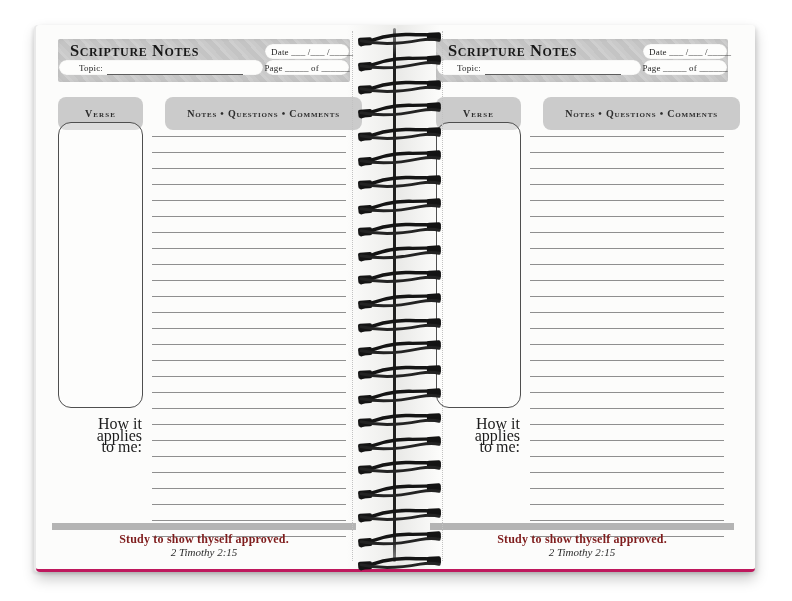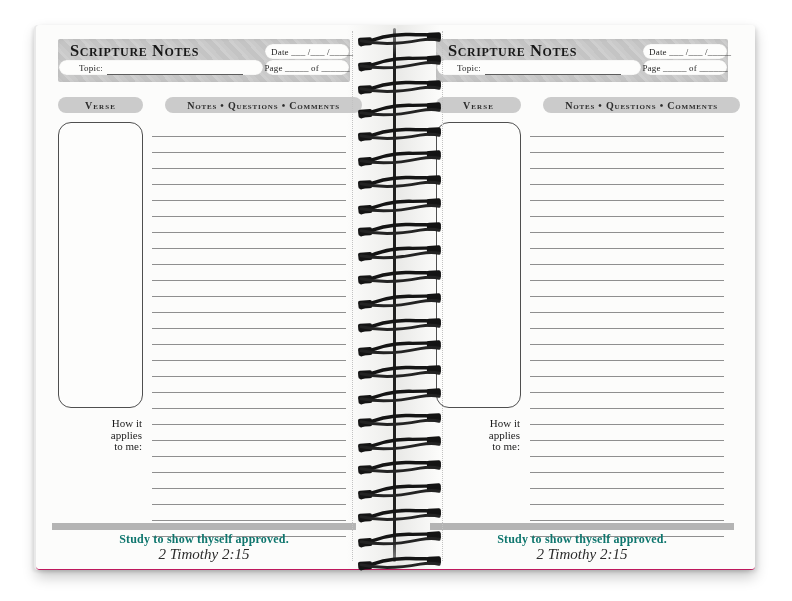--- a/index.html
+++ b/index.html
@@ -3,21 +3,21 @@
 <meta charset="utf-8">
 <style>
   html,body { margin:0; padding:0; }
   body { font-family: "Liberation Serif", "DejaVu Serif", serif; }
   .stage { position:relative; width:792px; height:601px; background:#ffffff; overflow:hidden; }
 
   .notebook {
     position:absolute; left:36px; top:25px; width:719px; height:544px;
     background: var(--paper, #fbfbfa);
     border-radius:4px;
-    border-bottom:1px solid #be185d;
+    border-bottom:3px solid #be185d;
     box-shadow: -2px 0 0 #e9e9e9, -4px 2px 3px rgba(0,0,0,.07), 0 7px 14px rgba(0,0,0,.22), 2px 2px 4px rgba(0,0,0,.10);
   }
 
   .page { position:absolute; top:0; bottom:0; }
   .page-left  { left:0; width:361px; border-radius:4px 0 0 4px;
     background:linear-gradient(to right, #fcfcfb 86%, #ededeb 99%); }
   .page-right { left:361px; right:0; border-radius:0 4px 4px 0;
     background:linear-gradient(to left, #fcfcfb 88%, #e9e9e7 100%); }
 
   .perforation { position:absolute; top:6px; bottom:8px; width:0; border-left:1px dotted #c2c2c2; z-index:2; }
@@ -51,47 +51,47 @@
     box-shadow: inset 0 0 1px rgba(0,0,0,.25);
     display:flex; align-items:center; box-sizing:border-box;
     font-size:9px; color:#1f1f1f; letter-spacing:.2px; white-space:nowrap;
   }
   .topic-pill  { left:1px;  top:21px; width:204px; height:15px; padding:0 20px; }
   .topic-line  { flex:1; margin-left:4px; margin-top:6px; border-bottom:1px solid #5d5d5d; height:8px; }
   .date-pill   { left:207px; top:5px;  width:84px; height:15px; padding:0 6px; }
   .pageno-pill { left:207px; top:21px; width:84px; height:15px; padding:0 6px;justify-content:center; }
 
   .col-head {
-    position:absolute; top:72px; height:16px; border-radius:8px;
+    position:absolute; top:72px; height:33px; border-radius:8px;
     background:var(--pill,#cbcbcb);
     display:flex; align-items:center; justify-content:center;
     font-size:10px; font-weight:600; font-variant:small-caps; letter-spacing:1.1px; color:#2c2c2c;
   }
   .verse-head { left:0; width:85px; }
   .notes-head { left:107px; width:197px; letter-spacing:.8px; }
 
   .verse-box {
     position:absolute; left:0; top:97px; width:85px; height:286px; box-sizing:border-box;
     border:1.5px solid #4f4f4f; border-radius:13px; background:rgba(255,255,255,.35);
   }
 
   .lines { position:absolute; left:94px; top:96px; width:194px; }
   .rule  { height:15px; border-bottom:1px solid var(--rule,#8f8f8f); }
 
   .applies {
     position:absolute; left:0; top:393px; width:84px; text-align:right;
-    font-size:11px; line-height:11.5px; color:#1c1c1c;
+    font-size:16px; line-height:11.5px; color:#1c1c1c;
   }
   .applies span { display:block; }
 
   .footer-bar   { position:absolute; left:-6px; top:498px; width:304px; height:7px; background:var(--bar,#b4b4b4); }
   .footer-quote { position:absolute; left:-6px; top:507px; width:304px; text-align:center;
-                  font-size:12px; font-weight:700; letter-spacing:.2px; color:#0f766e; }
+                  font-size:12px; font-weight:700; letter-spacing:.2px; color:#7f1d1d; }
   .footer-ref   { position:absolute; left:-6px; top:521px; width:304px; text-align:center;
-                  font-size:15px; font-style:italic; color:#2c2c2c; }
+                  font-size:11px; font-style:italic; color:#2c2c2c; }
 </style>
 </head>
 <body>
 
 <div class="stage">
   <div class="notebook">
 
     <div class="page page-left"></div>
     <div class="page page-right"></div>
     <div class="perforation perf-left"></div>

